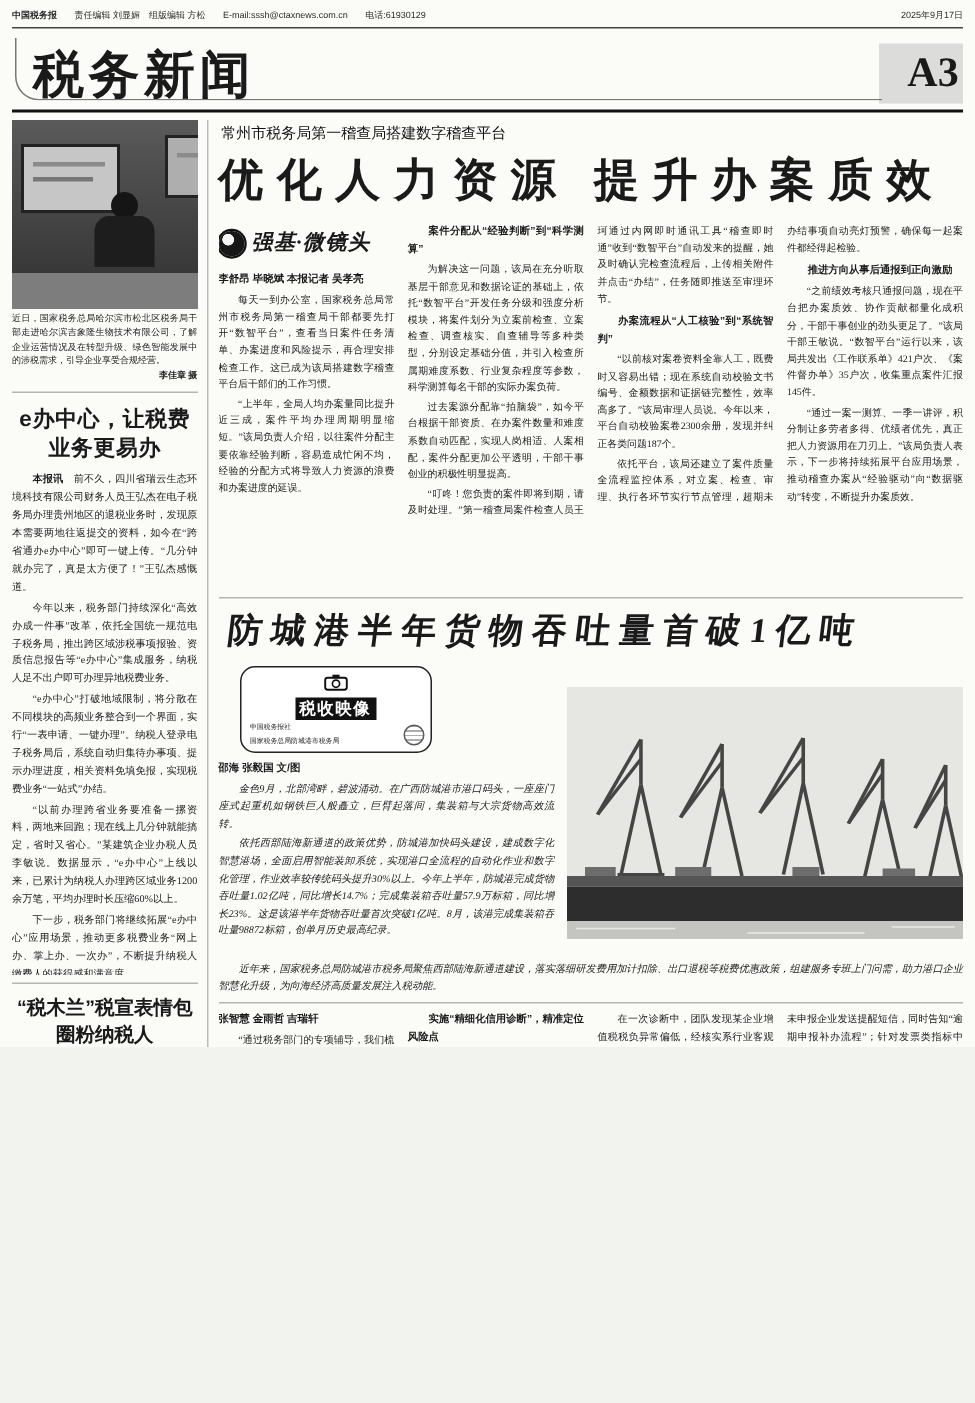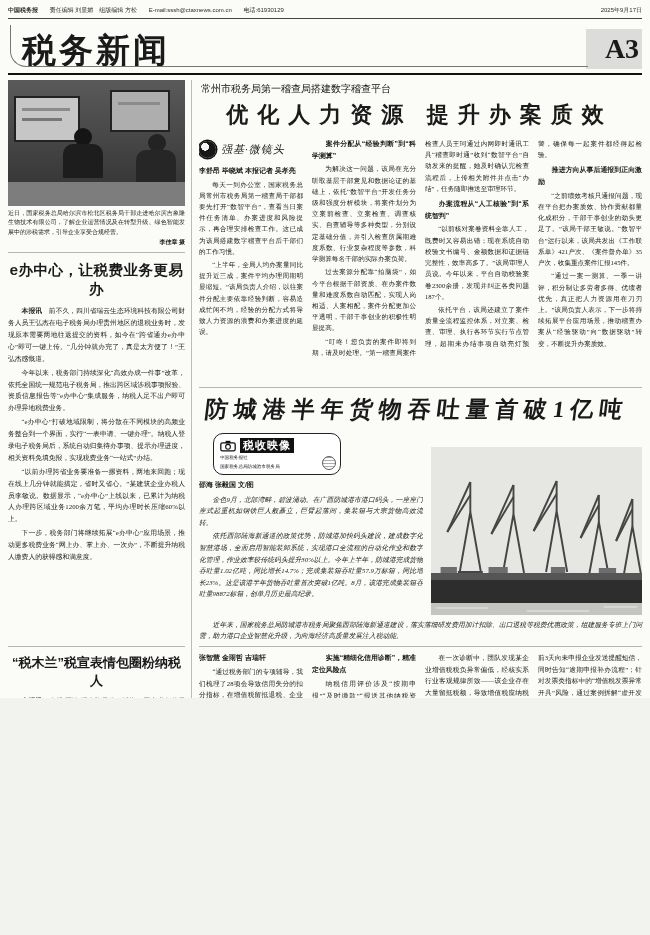--- a/index.html
+++ b/index.html
@@ -41,35 +41,35 @@
   .lh1 { font-family:Liberation Mono, monospace; font-weight:bold; font-size:14.5px; text-align:center; margin:8px 0 6px 0; letter-spacing:0.5px; }
   .lh2 { font-family:"Liberation Sans","DejaVu Sans",sans-serif; font-weight:bold; font-size:13px; text-align:center; margin:7px 0 5px 0; }
   .smallbody { font-size:6.8px; line-height:1.75; text-align:justify; overflow:hidden; }
   .smallbody p { text-indent:2em; margin-bottom:2px; }
   .lead { font-weight:bold; font-family:"Liberation Sans","DejaVu Sans",sans-serif; }
   .b1 { height:336px; }
   .b2 { height:252px; }
 
   
   .kicker { font-family:Liberation Serif, serif; font-size:10px; margin:2px 0 4px 2px; color:#111; }
-  .top-headline { font-size:22px; font-weight:bold; letter-spacing:9px; text-align:center; margin:2px 2px 8px 0; white-space:nowrap; }
+  .top-headline { font-size:30px; font-weight:bold; letter-spacing:9px; text-align:center; margin:2px 12px 8px 0; white-space:nowrap; }
   .cols4 { column-count:4; column-gap:9px; height:244px; overflow:hidden; font-size:6.6px; line-height:1.7; text-align:justify; }
   .cols4 p, .colsb p { text-indent:2em; margin-bottom:2px; }
   .colsub { font-family:"Liberation Sans","DejaVu Sans",sans-serif; font-weight:bold; font-size:6.9px; margin:4px 0 3px 0; text-indent:0; }
   .logo-qj { display:flex; align-items:center; gap:5px; margin:2px 0 6px 0; }
   .logo-qj .disc { width:17px; height:17px; border-radius:50%; background:radial-gradient(circle at 36% 34%, #f6f6f4 0 24%, #171717 26% 100%); box-shadow:0 0 0 1.5px #111; flex:0 0 auto; }
-  .logo-qj .qjtext { font-size:11px; font-weight:normal; font-style:italic; letter-spacing:1px; }
+  .logo-qj .qjtext { font-size:14px; font-weight:bold; font-style:italic; letter-spacing:1px; }
   .byline { font-weight:bold; font-size:7px; font-family:"Liberation Sans","DejaVu Sans",sans-serif; margin:0 0 4px 0; text-indent:0 !important; }
 
   
   .banner { font-size:23px; font-weight:bold; letter-spacing:6px; transform:skewX(-7deg); transform-origin:left bottom; margin:6px 0 8px 4px; white-space:nowrap; }
   .port-row { display:flex; gap:8px; }
   .port-left { width:224px; flex:0 0 auto; }
   .logo-box { width:128px; border:1.5px solid #222; border-radius:10px; padding:4px 6px 3px 6px; position:relative; margin:0 0 5px 14px; background:#fff; }
-  .logo-box .row1 { display:flex; align-items:center; gap:4px; }
+  .logo-box .row1 { display:flex; align-items:center; gap:4px;flex-direction:column; }
   .logo-box .cam { flex:0 0 auto; }
   .logo-box .t { font-size:11px; font-weight:bold; font-family:"Liberation Sans","DejaVu Sans",sans-serif; letter-spacing:1px; background:#111; color:#fff; padding:0 3px; }
   .logo-box .sub { font-size:4.6px; line-height:1.5; margin-top:2px; color:#222; }
   .logo-box .seal { position:absolute; right:4px; bottom:4px; width:14px; height:14px; border:1px solid #333; border-radius:50%; background:repeating-linear-gradient(#999 0 1px, transparent 1px 3px); opacity:.8; }
   .port-body { font-size:6.8px; line-height:1.7; text-align:justify; font-style:italic; height:116px; overflow:hidden; }
   .port-body p { text-indent:2em; margin-bottom:2px; }
   .port-photo { flex:1; margin-top:14px; }
   .port-photo svg { display:block; width:100%; height:168px; background:#e4e4e1; }
   .port-after { font-size:6.8px; line-height:1.65; text-align:justify; font-style:italic; margin-top:4px; }
   .port-after p { text-indent:2em; }

